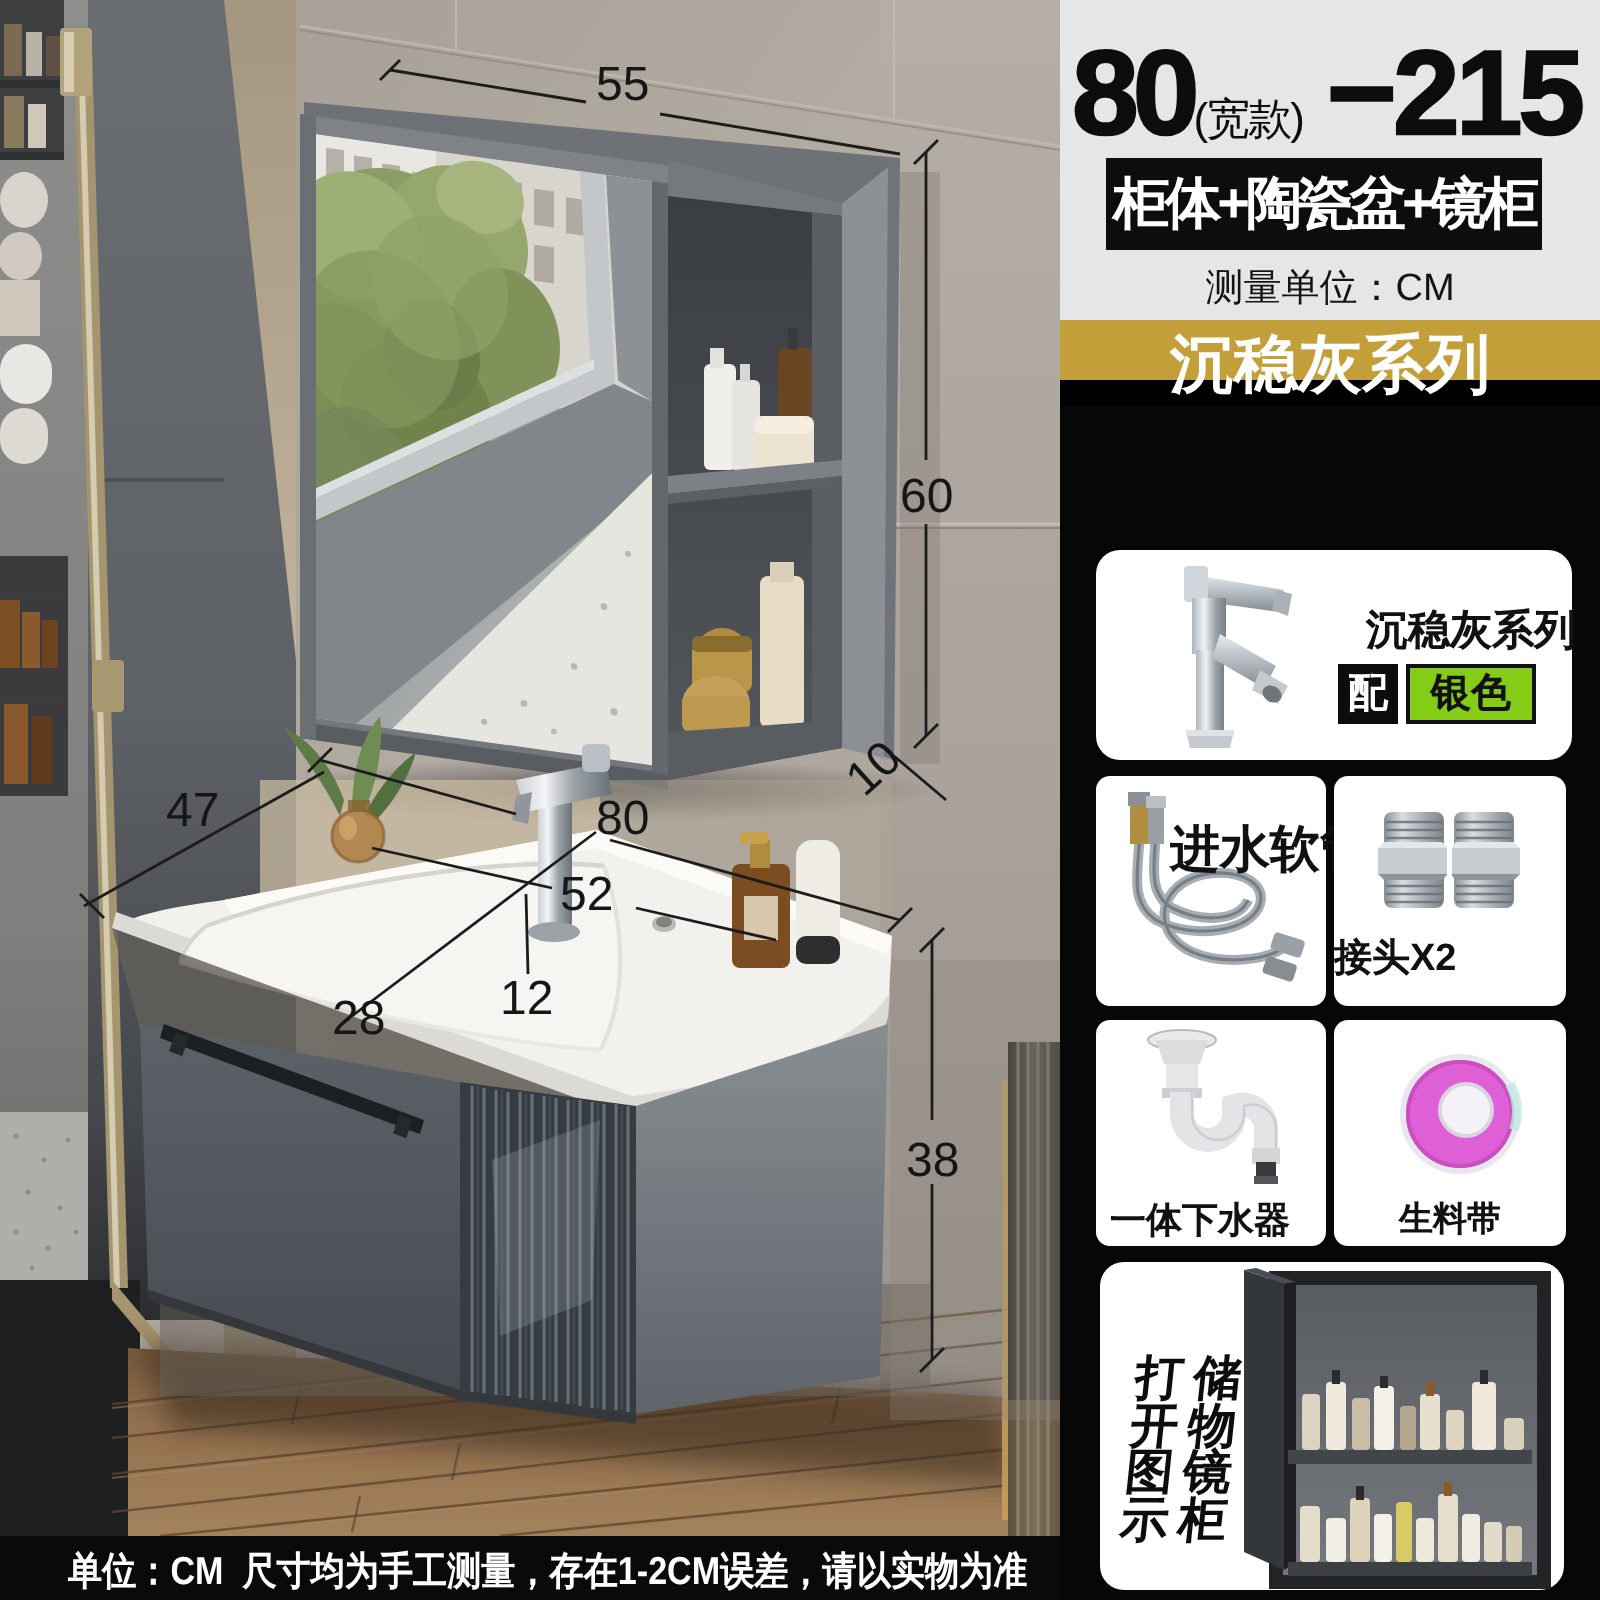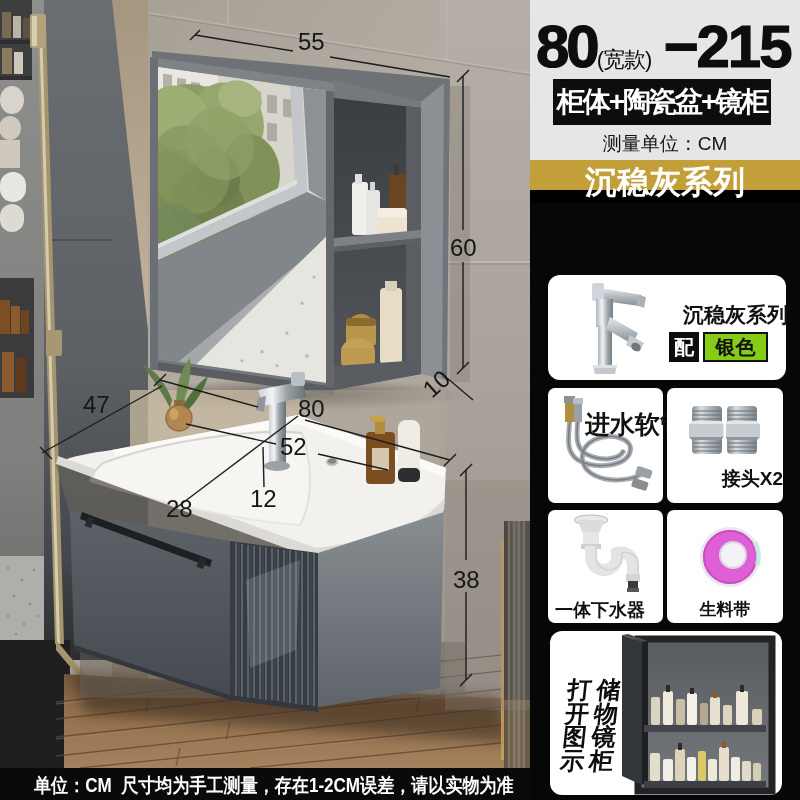--- a/index.html
+++ b/index.html
@@ -551,21 +551,21 @@
 <polygon points="22,36 57,36 57,49 22,49" fill="#c6ccd0"></polygon>
 <polygon points="22,36 57,36 54,33 25,33" fill="#e2e7ea"></polygon>
 <polygon points="22,49 57,49 54,52 25,52" fill="#8f959a"></polygon>
 <polygon points="58,36 93,36 93,49 58,49" fill="#c6ccd0"></polygon>
 <polygon points="58,36 93,36 90,33 61,33" fill="#e2e7ea"></polygon>
 <polygon points="58,49 93,49 90,52 61,52" fill="#8f959a"></polygon>
 <rect x="56.5" y="18" width="2.5" height="48" fill="#ffffff"></rect>
 </g>
 </svg>
 
-<div class="abs" style="left:667px;top:466px;width:116px;text-align:right;color:#111;font-size:19px;font-weight:700">接头X2</div>
+<div class="abs" style="left:667px;top:466px;width:116px;text-align:left;color:#111;font-size:19px;font-weight:700">接头X2</div>
 
 <div class="abs" style="left:548px;top:510px;width:115px;height:113px;background:#fff;border-radius:7px"></div>
 
 <svg class="abs" style="left:548px;top:510px" width="115" height="113" viewBox="0 0 115 113">
 <g>
 <ellipse cx="43" cy="10" rx="17" ry="5" fill="#e9e9eb"></ellipse>
 <ellipse cx="43" cy="10" rx="17" ry="5" fill="none" stroke="#b9b9bd" stroke-width="1"></ellipse>
 <path d="M30 10 L56 10 L52 22 L34 22 Z" fill="#dcdcdf"></path>
 <rect x="35" y="22" width="16" height="14" fill="#e6e6e9"></rect>
 <rect x="33" y="34" width="20" height="5" fill="#cfcfd3"></rect>

